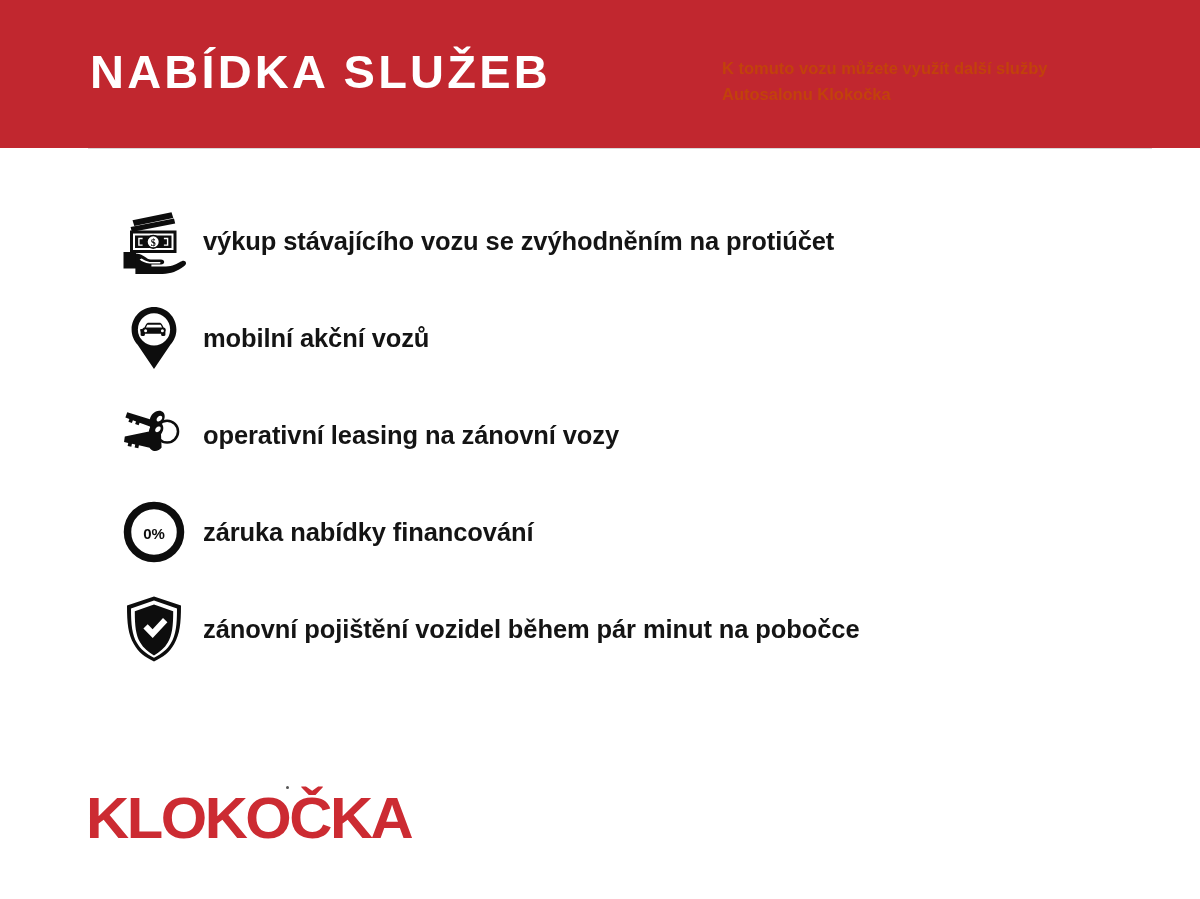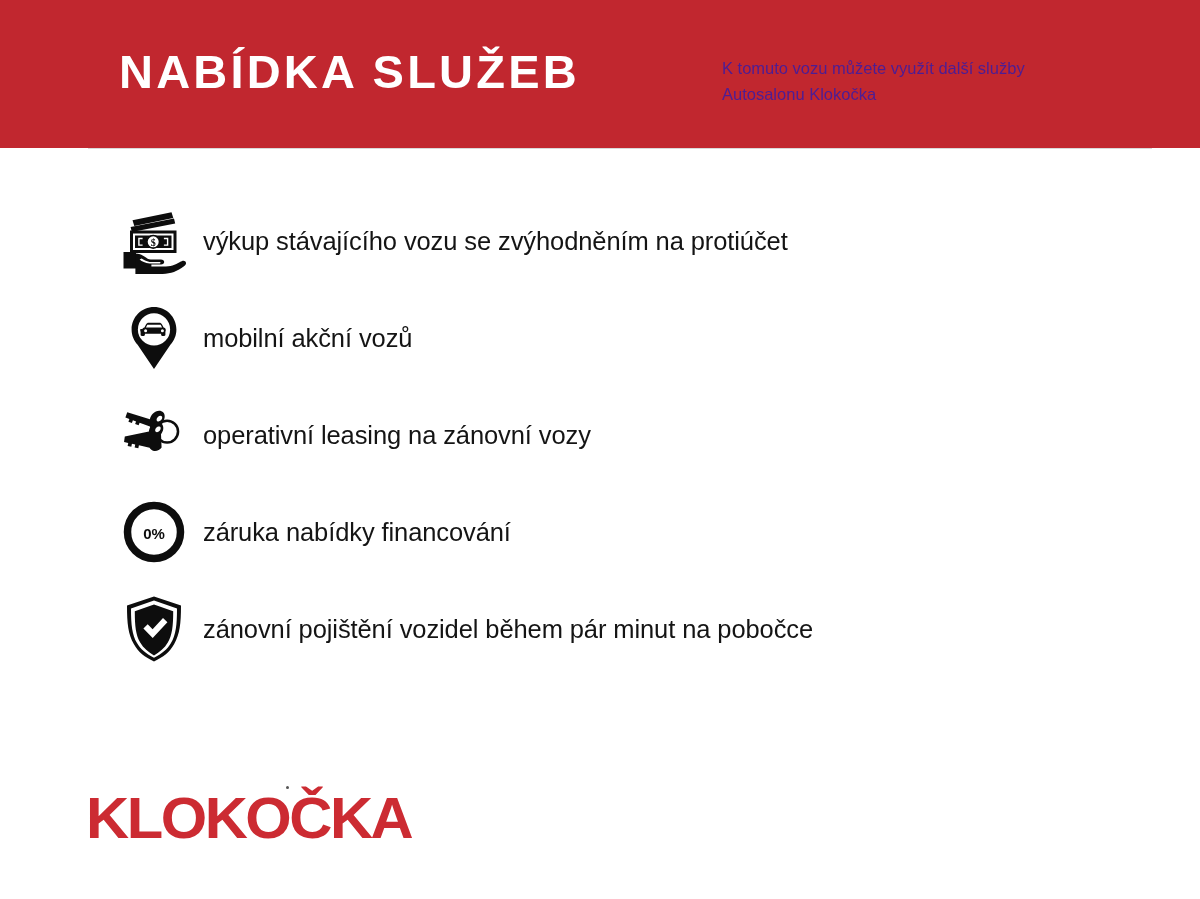--- a/index.html
+++ b/index.html
@@ -46,31 +46,30 @@
   .header-title {
     position: absolute;
     left: 90px;
     top: 48px;
     font-size: 47px;
     font-weight: 700;
     letter-spacing: 3.2px;
     color: #ffffff;
     line-height: 1;
     white-space: nowrap;
-    margin-left: 29px;
   }
 
   .header-sub {
     position: absolute;
     left: 722px;
     top: 56px;
     width: 400px;
     font-size: 16.5px;
-    font-weight: 400;
-    color: #4c1d95;
+    font-weight: 700;
+    color: #c2410c;
     line-height: 1.55;
   }
   .header-sub .line {
     display: block;
     white-space: nowrap;
   }
 
   
   .services {
     position: absolute;
@@ -97,21 +96,21 @@
   }
   .service-icon svg {
     display: block;
   }
   .service-label {
     position: absolute;
     left: 203px;
     top: 50%;
     transform: translateY(-50%);
     font-size: 25.5px;
-    font-weight: 400;
+    font-weight: 700;
     color: #141414;
     letter-spacing: -0.1px;
     white-space: nowrap;
   }
 
   
   .logo-wrap {
     position: absolute;
     left: 86px;
     top: 786px;

